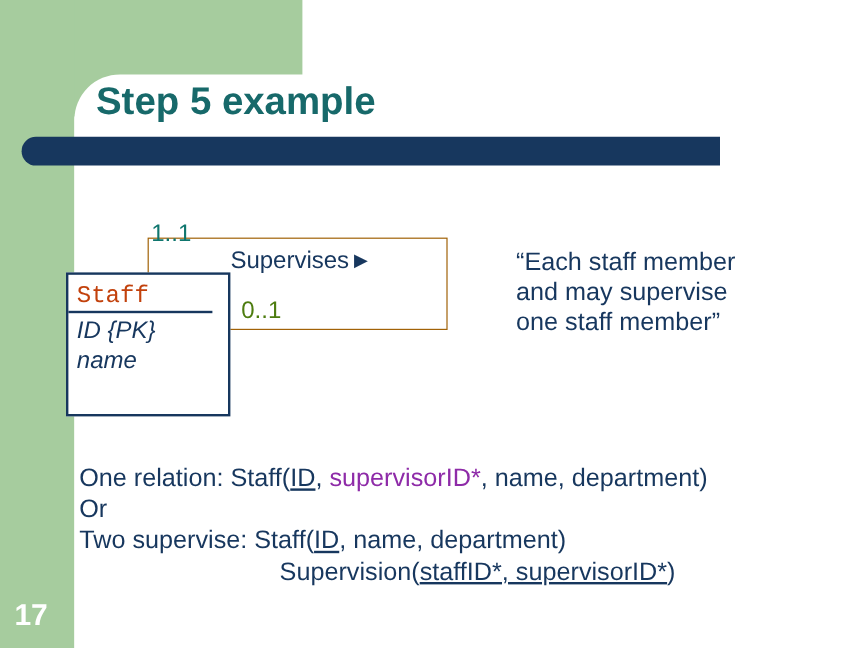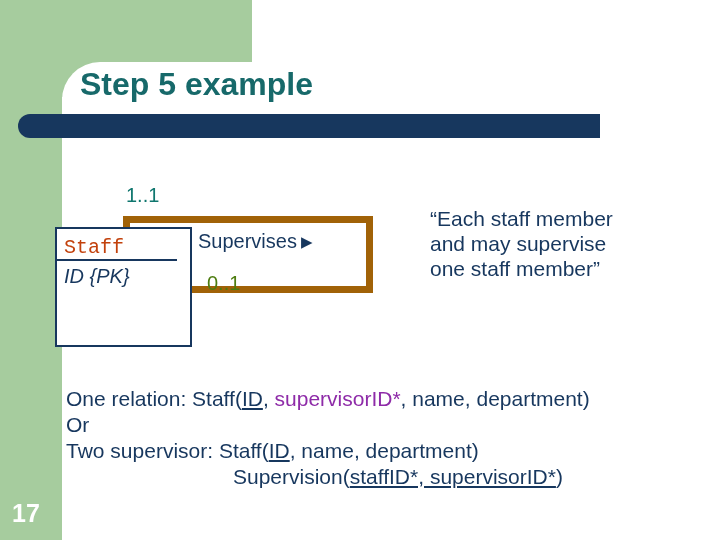--- a/index.html
+++ b/index.html
@@ -64,23 +64,23 @@
   
   .mult-top {
     position: absolute;
     left: 126px; top: 184px;
     font-size: 20px;
     color: #0f766e;
     z-index: 5;
   }
   .rel-box {
     position: absolute;
-    left: 123px; top: 216px;
+    left: 123px; top: 198px;
     width: 250px; height: 77px;
-    border: 7px solid #a16207;
+    border: 1px solid #a16207;
     background: #ffffff;
     z-index: 4;
   }
   .rel-name {
     position: absolute;
     left: 68px; top: 7px;
     font-size: 20px;
     color: #17375E;
     white-space: nowrap;
   }
@@ -183,31 +183,32 @@
   <div class="rel-box">
     <div class="rel-name"><span>Supervises</span><span class="rel-arrow">▶</span></div>
     <div class="rel-mult">0..1</div>
   </div>
 
   <div class="entity-box">
     <div class="entity-name">Staff</div>
     <div class="entity-divider"></div>
     <div class="entity-attrs">
       <div>ID {PK}</div>
+      <div>name</div>
     </div>
   </div>
 
   <div class="quote">
     <div>“Each staff member</div>
     <div>and may supervise</div>
     <div>one staff member”</div>
   </div>
 
   <div class="relations">
     <div><span>One relation: Staff(</span><span class="u">ID</span><span>, </span><span class="fk">supervisorID*</span><span>, name, department)</span></div>
     <div>Or</div>
-    <div><span>Two supervisor: Staff(</span><span class="u">ID</span><span>, name, department)</span></div>
+    <div><span>Two supervise: Staff(</span><span class="u">ID</span><span>, name, department)</span></div>
     <div class="indent"><span>Supervision(</span><span class="u">staffID*, supervisorID*</span><span>)</span></div>
   </div>
 
   <div class="page-number">17</div>
 
 </div>
 
 </body></html>

